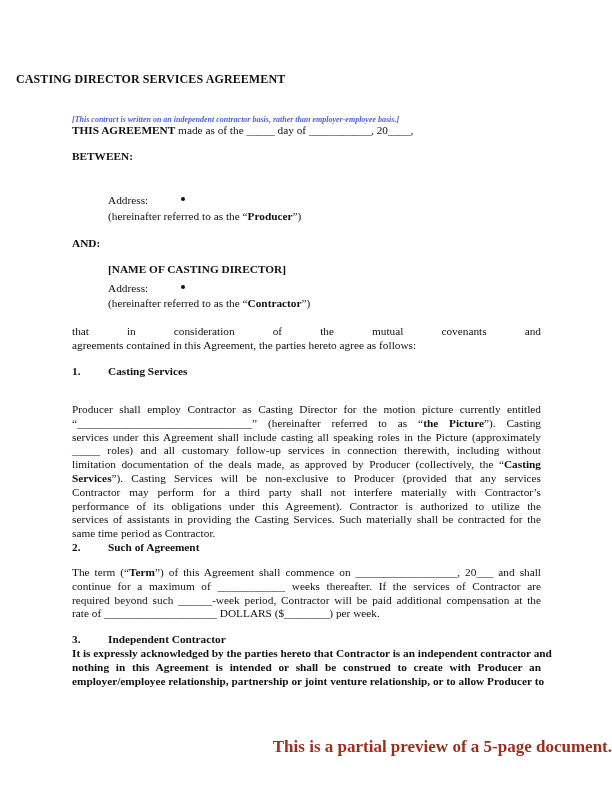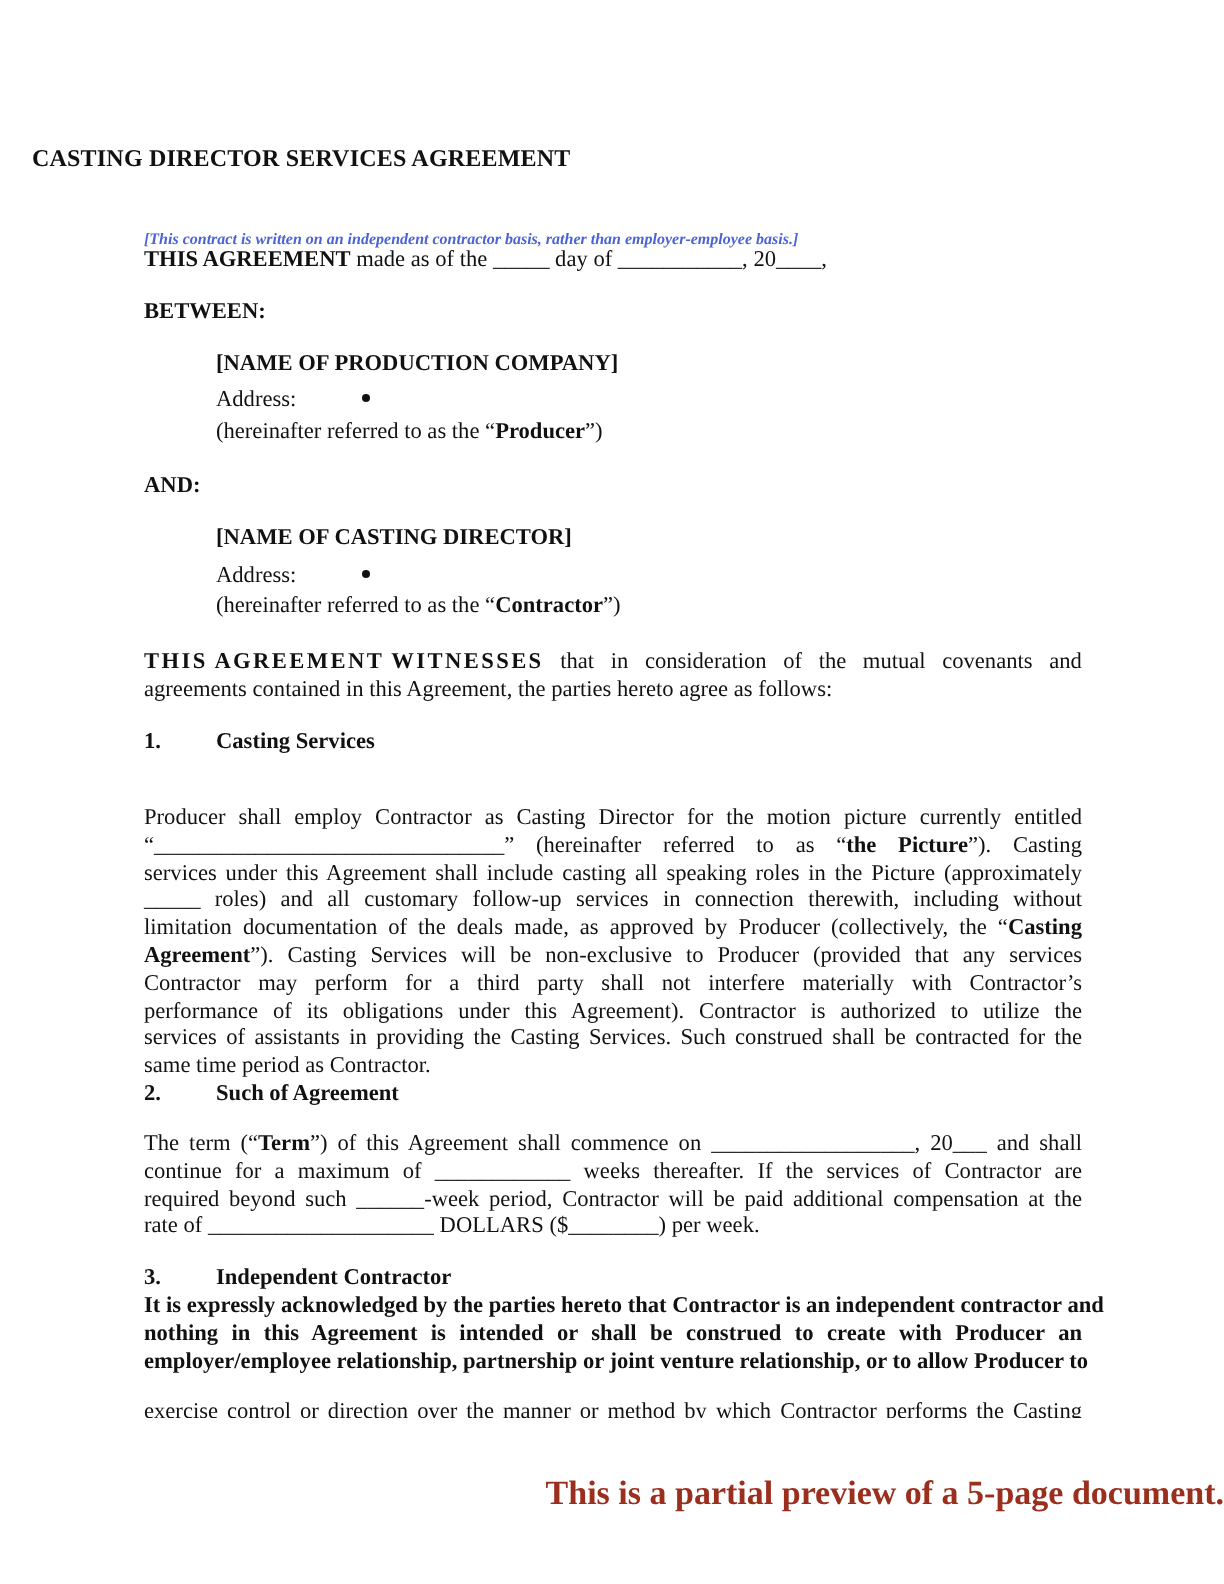--- a/index.html
+++ b/index.html
@@ -30,21 +30,20 @@
   <div class="abs title">CASTING DIRECTOR SERVICES AGREEMENT</div>
 
   <div class="abs note">[This contract is written on an independent contractor basis, rather than employer-employee basis.]</div>
 
   <div class="abs line" style="left:72px; top:124px;">
     <span class="b">THIS AGREEMENT</span><span> made as of the _____ day of ___________, 20____,</span>
   </div>
 
   <div class="abs line b" style="left:72px; top:150px;">BETWEEN:</div>
 
-  <div class="abs line b" style="left:108px; top:176px;">[NAME OF PRODUCTION COMPANY]</div>
   <div class="abs line" style="left:108px; top:194px;">
     <span>Address:</span>
   </div>
   <span class="abs bullet" style="left:181px; top:197px;"></span>
   <div class="abs line" style="left:108px; top:210px;">
     <span>(hereinafter referred to as the “</span><span class="b">Producer</span><span>”)</span>
   </div>
 
   <div class="abs line b" style="left:72px; top:237px;">AND:</div>
 
@@ -52,21 +51,20 @@
   <div class="abs line" style="left:108px; top:282px;">
     <span>Address:</span>
   </div>
   <span class="abs bullet" style="left:181px; top:285px;"></span>
   <div class="abs line" style="left:108px; top:297px;">
     <span>(hereinafter referred to as the “</span><span class="b">Contractor</span><span>”)</span>
   </div>
 
   <div class="just" style="top:325px;">
     <div class="jl">
-      <span class="b" style="letter-spacing:1.2px;">THIS AGREEMENT WITNESSES</span>
       <span>that</span>
       <span>in</span>
       <span>consideration</span>
       <span>of</span>
       <span>the</span>
       <span>mutual</span>
       <span>covenants</span>
       <span>and</span>
     </div>
     <span class="l last">agreements contained in this Agreement, the parties hereto agree as follows:</span>
@@ -75,24 +73,24 @@
   <div class="abs line b" style="top:365px; left:0; width:612px;">
     <span class="sec-num">1.</span>
     <span class="sec-title">Casting Services</span>
   </div>
   <div class="just" style="top:391px;margin-top:12px;">
     <span class="l">Producer shall employ Contractor as Casting Director for the motion picture currently entitled</span>
     <span class="l">“_______________________________” (hereinafter referred to as “<b>the Picture</b>”). Casting</span>
     <span class="l">services under this Agreement shall include casting all speaking roles in the Picture (approximately</span>
     <span class="l">_____ roles) and all customary follow-up services in connection therewith, including without</span>
     <span class="l">limitation documentation of the deals made, as approved by Producer (collectively, the “<b>Casting</b></span>
-    <span class="l"><b>Agreement</b>”). Casting Services will be non-exclusive to Producer (provided that any services</span>
+    <span class="l"><b>Services</b>”). Casting Services will be non-exclusive to Producer (provided that any services</span>
     <span class="l">Contractor may perform for a third party shall not interfere materially with Contractor’s</span>
     <span class="l">performance of its obligations under this Agreement). Contractor is authorized to utilize the</span>
-    <span class="l">services of assistants in providing the Casting Services. Such construed shall be contracted for the</span>
+    <span class="l">services of assistants in providing the Casting Services. Such materially shall be contracted for the</span>
     <span class="l last">same time period as Contractor.</span>
   </div>
 
   <div class="abs line b" style="top:541px; left:0; width:612px;">
     <span class="sec-num">2.</span>
     <span class="sec-title">Such of Agreement</span>
   </div>
   <div class="just" style="top:566px;">
     <span class="l">The term (“<b>Term</b>”) of this Agreement shall commence on __________________, 20___ and shall</span>
     <span class="l">continue for a maximum of ____________ weeks thereafter. If the services of Contractor are</span>
@@ -102,20 +100,15 @@
 
   <div class="abs line b" style="top:633px; left:0; width:612px;">
     <span class="sec-num">3.</span>
     <span class="sec-title">Independent Contractor</span>
   </div>
   <div class="just" style="top:647px;font-weight:bold;">
     <span class="l">It is expressly acknowledged by the parties hereto that Contractor is an independent contractor and</span>
     <span class="l">nothing in this Agreement is intended or shall be construed to create with Producer an</span>
     <span class="l">employer/employee relationship, partnership or joint venture relationship, or to allow Producer to</span>
   </div>
-  <div class="clip">
-    <div class="clip-inner just" style="position:absolute; top:0;">
-      <span class="l">exercise control or direction over the manner or method by which Contractor performs the Casting</span>
-    </div>
-  </div>
 
   <div class="abs preview">This is a partial preview of a 5-page document.</div>
 </div>
 
 </body></html>

